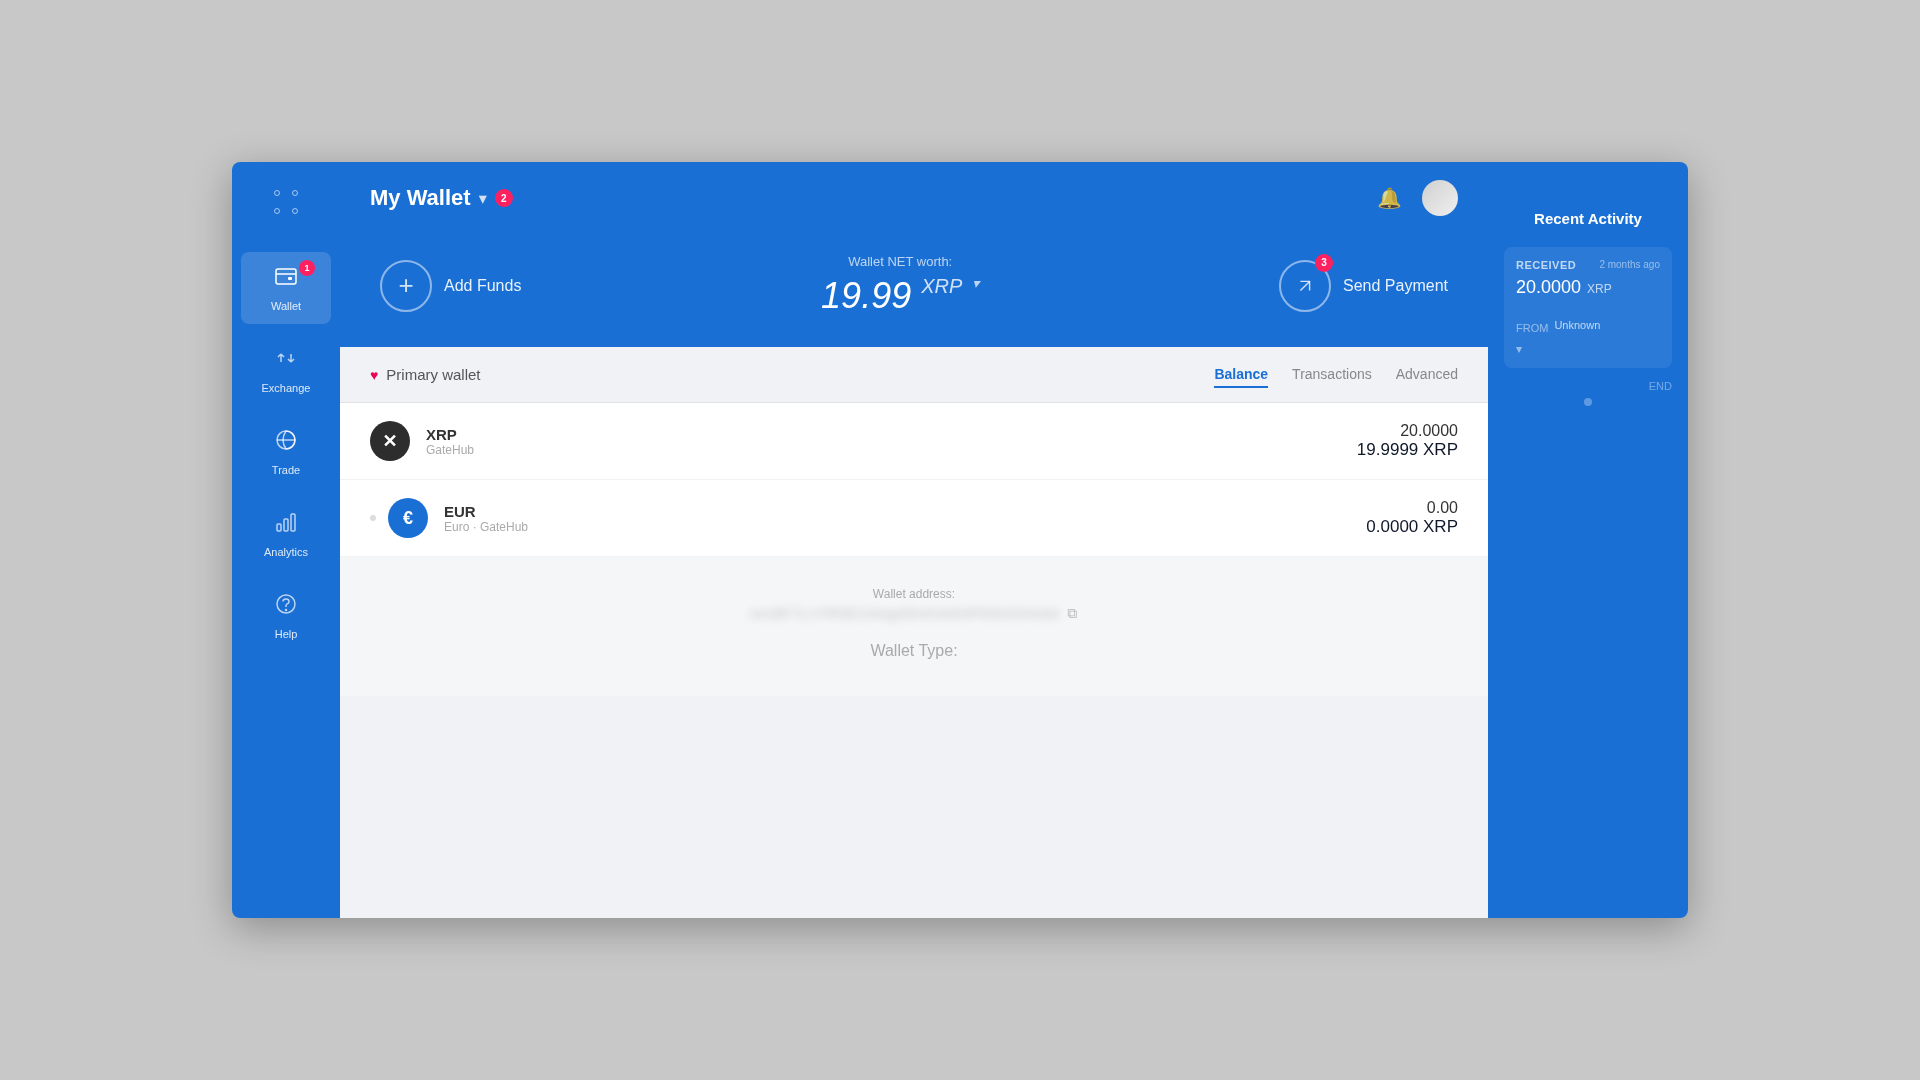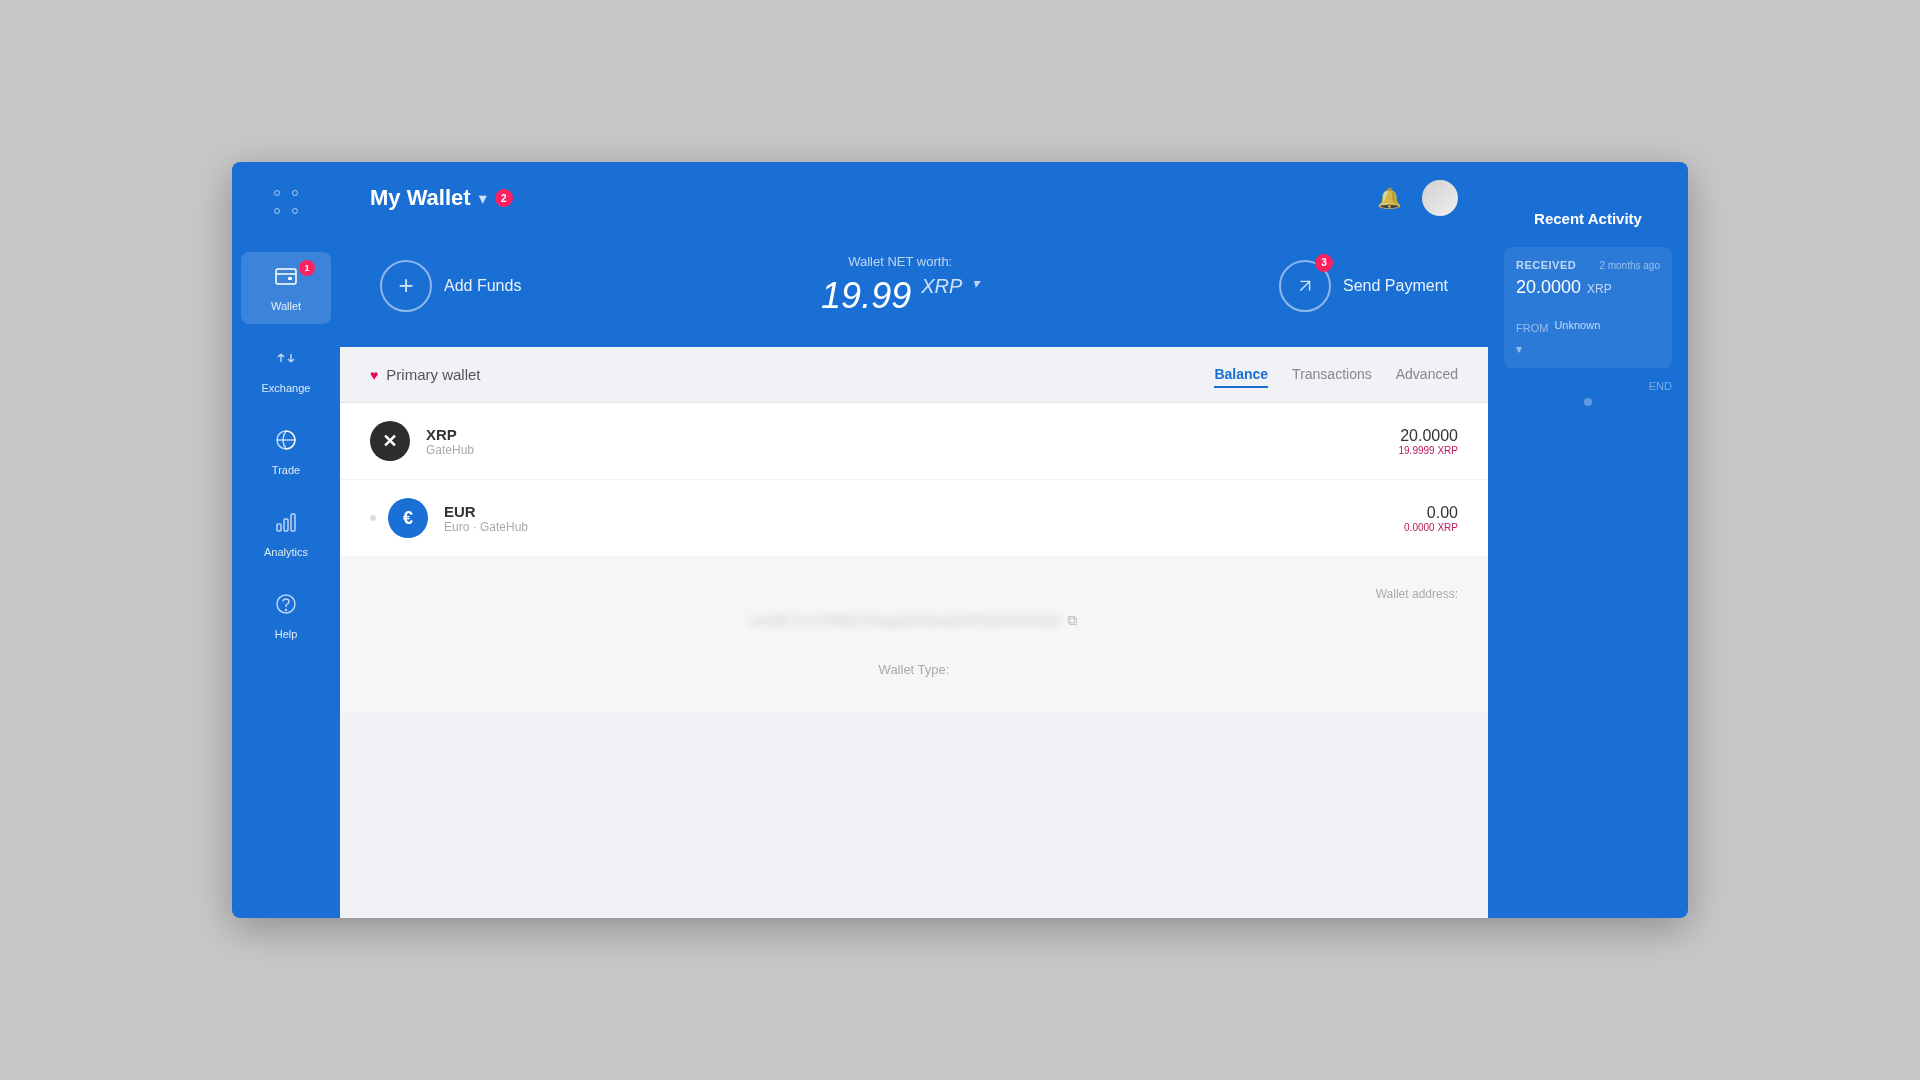--- a/index.html
+++ b/index.html
@@ -347,59 +347,58 @@
     }
     .currency-values {
       text-align: right;
     }
     .currency-amount {
       font-size: 16px;
       font-weight: 500;
       color: #333;
     }
     .currency-xrp {
-      font-size: 10px;
-      color: #be185d;
+      font-size: 17px;
+      color: #0f172a;
       margin-left: 12px;
     }
 
     
     .wallet-info {
       background: #f5f6f8;
       padding: 30px;
       text-align: center;
     }
     .wallet-address-label {
       font-size: 12px;
       color: #aaa;
-      margin-bottom: 11px;
-      text-align: right;
+      margin-bottom: 4px;
     }
     .wallet-address-value {
       font-size: 13px;
       color: #bbb;
       letter-spacing: 1px;
       display: flex;
       align-items: center;
       justify-content: center;
       gap: 8px;
     }
     .wallet-address-blur {
       filter: blur(4px);
       user-select: none;
     }
     .copy-icon {
       font-size: 14px;
       color: #bbb;
       cursor: pointer;
     }
     .wallet-type-label {
-      font-size: 13px;
+      font-size: 16px;
       color: #aaa;
-      margin-top: 33px;
+      margin-top: 20px;
       margin-bottom: 6px;
     }
     .wallet-type-value {
       font-size: 14px;
       color: #555;
       font-weight: 500;
     }
 
     
     .right-panel {
@@ -417,21 +416,21 @@
     }
     .activity-item {
       background: rgba(255,255,255,0.08);
       border-radius: 8px;
       padding: 12px;
       margin-bottom: 12px;
     }
     .activity-header {
       display: flex;
       justify-content: space-between;
-      align-items: flex-end;
+      align-items: flex-start;
       margin-bottom: 6px;
     }
     .activity-type {
       font-size: 11px;
       color: rgba(255,255,255,0.7);
       font-weight: 600;
       letter-spacing: 0.5px;
     }
     .activity-time {
       font-size: 10px;

